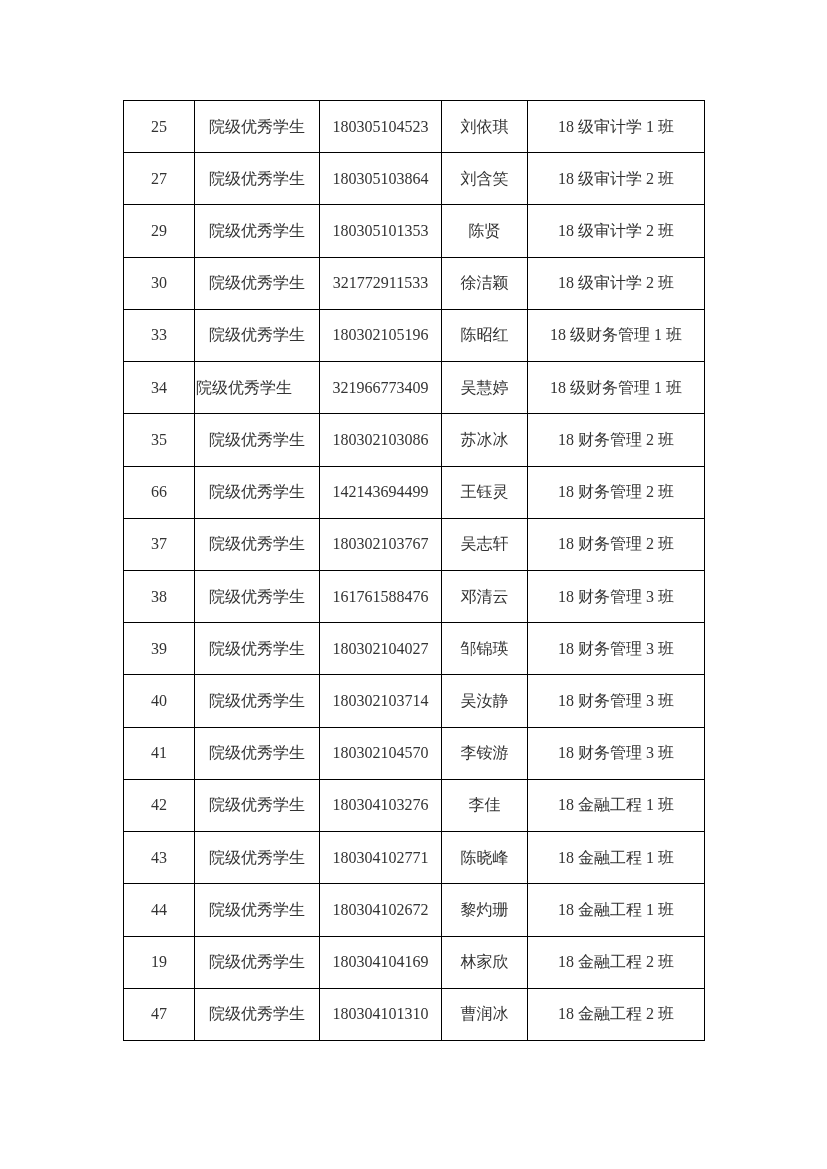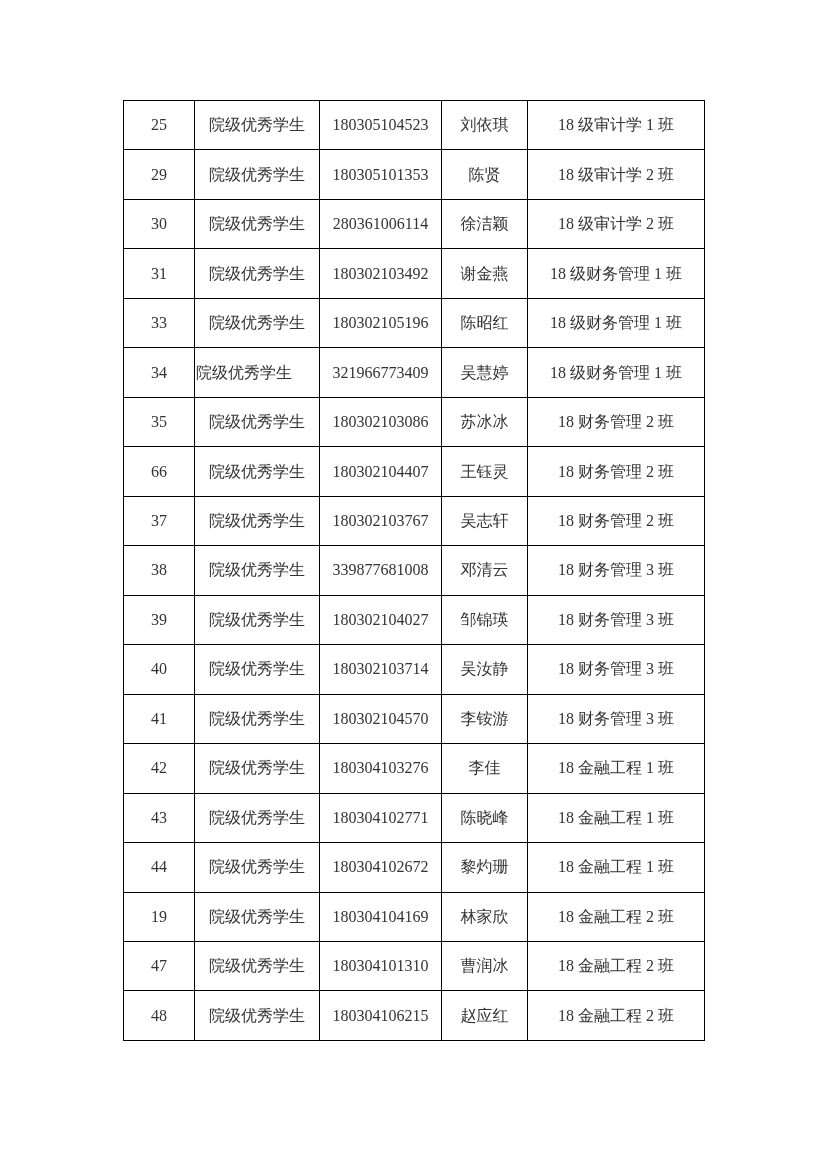--- a/index.html
+++ b/index.html
@@ -67,39 +67,39 @@
     </colgroup>
     <tbody id="table-body">
         <tr>
           <td>25</td>
           <td>院级优秀学生</td>
           <td>180305104523</td>
           <td>刘依琪</td>
           <td>18 级审计学 1 班</td>
         </tr>
         <tr>
+          <td>27</td>
+          <td>院级优秀学生</td>
+          <td>180305103864</td>
+          <td>刘含笑</td>
+          <td>18 级审计学 2 班</td>
+        </tr>
+        <tr>
           <td>29</td>
           <td>院级优秀学生</td>
           <td>180305101353</td>
           <td>陈贤</td>
           <td>18 级审计学 2 班</td>
         </tr>
         <tr>
           <td>30</td>
           <td>院级优秀学生</td>
-          <td>280361006114</td>
+          <td>321772911533</td>
           <td>徐洁颖</td>
           <td>18 级审计学 2 班</td>
-        </tr>
-        <tr>
-          <td>31</td>
-          <td>院级优秀学生</td>
-          <td>180302103492</td>
-          <td>谢金燕</td>
-          <td>18 级财务管理 1 班</td>
         </tr>
         <tr>
           <td>33</td>
           <td>院级优秀学生</td>
           <td>180302105196</td>
           <td>陈昭红</td>
           <td>18 级财务管理 1 班</td>
         </tr>
         <tr>
           <td>34</td>
@@ -111,35 +111,35 @@
         <tr>
           <td>35</td>
           <td>院级优秀学生</td>
           <td>180302103086</td>
           <td>苏冰冰</td>
           <td>18 财务管理 2 班</td>
         </tr>
         <tr>
           <td>66</td>
           <td>院级优秀学生</td>
-          <td>180302104407</td>
+          <td>142143694499</td>
           <td>王钰灵</td>
           <td>18 财务管理 2 班</td>
         </tr>
         <tr>
           <td>37</td>
           <td>院级优秀学生</td>
           <td>180302103767</td>
           <td>吴志轩</td>
           <td>18 财务管理 2 班</td>
         </tr>
         <tr>
           <td>38</td>
           <td>院级优秀学生</td>
-          <td>339877681008</td>
+          <td>161761588476</td>
           <td>邓清云</td>
           <td>18 财务管理 3 班</td>
         </tr>
         <tr>
           <td>39</td>
           <td>院级优秀学生</td>
           <td>180302104027</td>
           <td>邹锦瑛</td>
           <td>18 财务管理 3 班</td>
         </tr>
@@ -185,22 +185,15 @@
           <td>林家欣</td>
           <td>18 金融工程 2 班</td>
         </tr>
         <tr>
           <td>47</td>
           <td>院级优秀学生</td>
           <td>180304101310</td>
           <td>曹润冰</td>
           <td>18 金融工程 2 班</td>
         </tr>
-        <tr>
-          <td>48</td>
-          <td>院级优秀学生</td>
-          <td>180304106215</td>
-          <td>赵应红</td>
-          <td>18 金融工程 2 班</td>
-        </tr>
       </tbody>
   </table>
 </div>
 
 </body></html>

